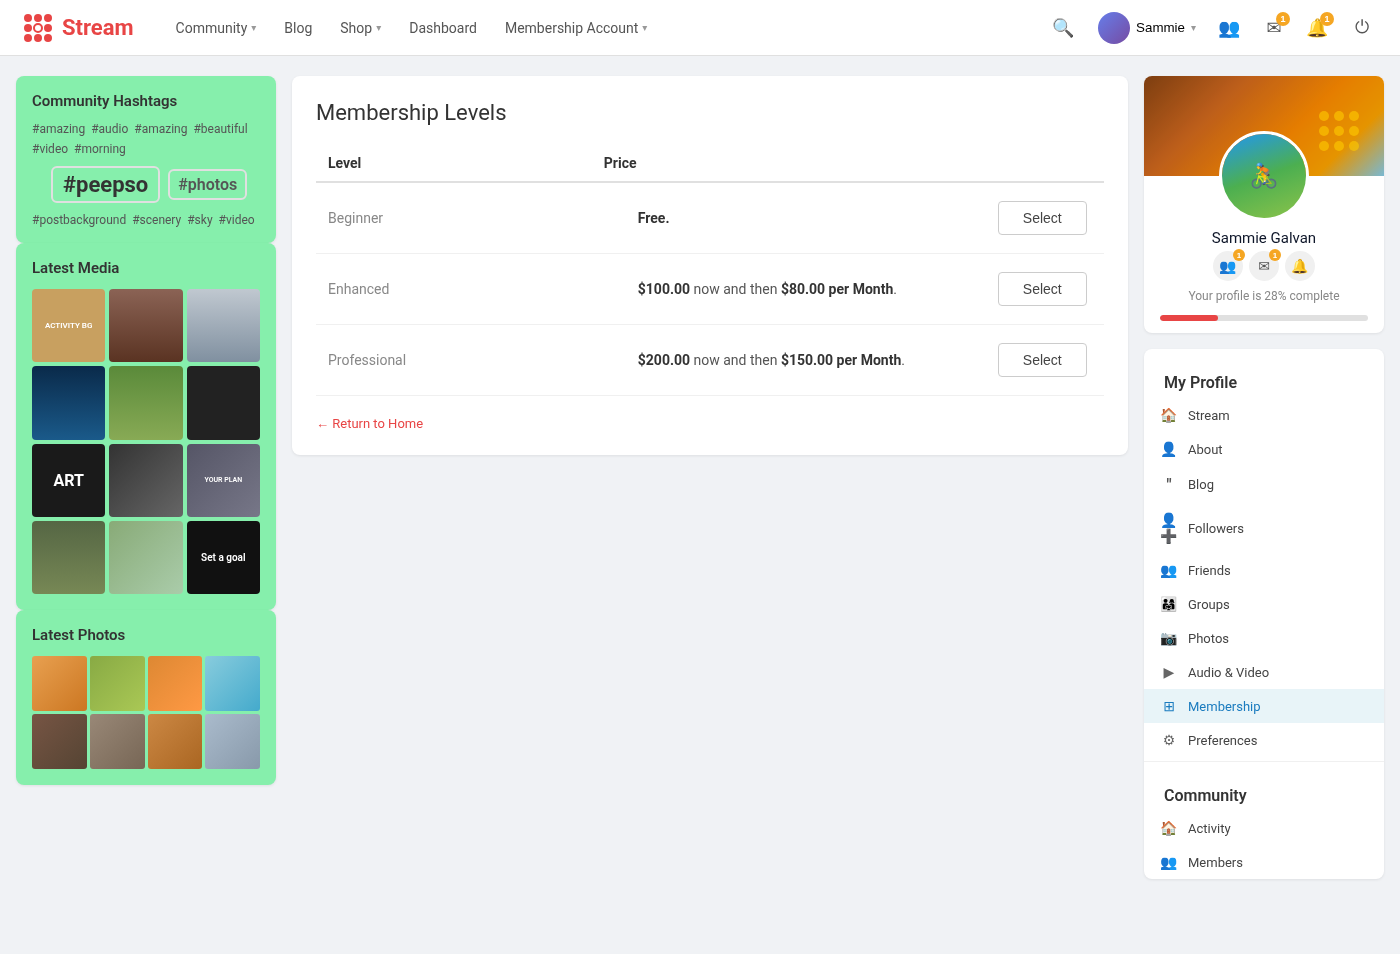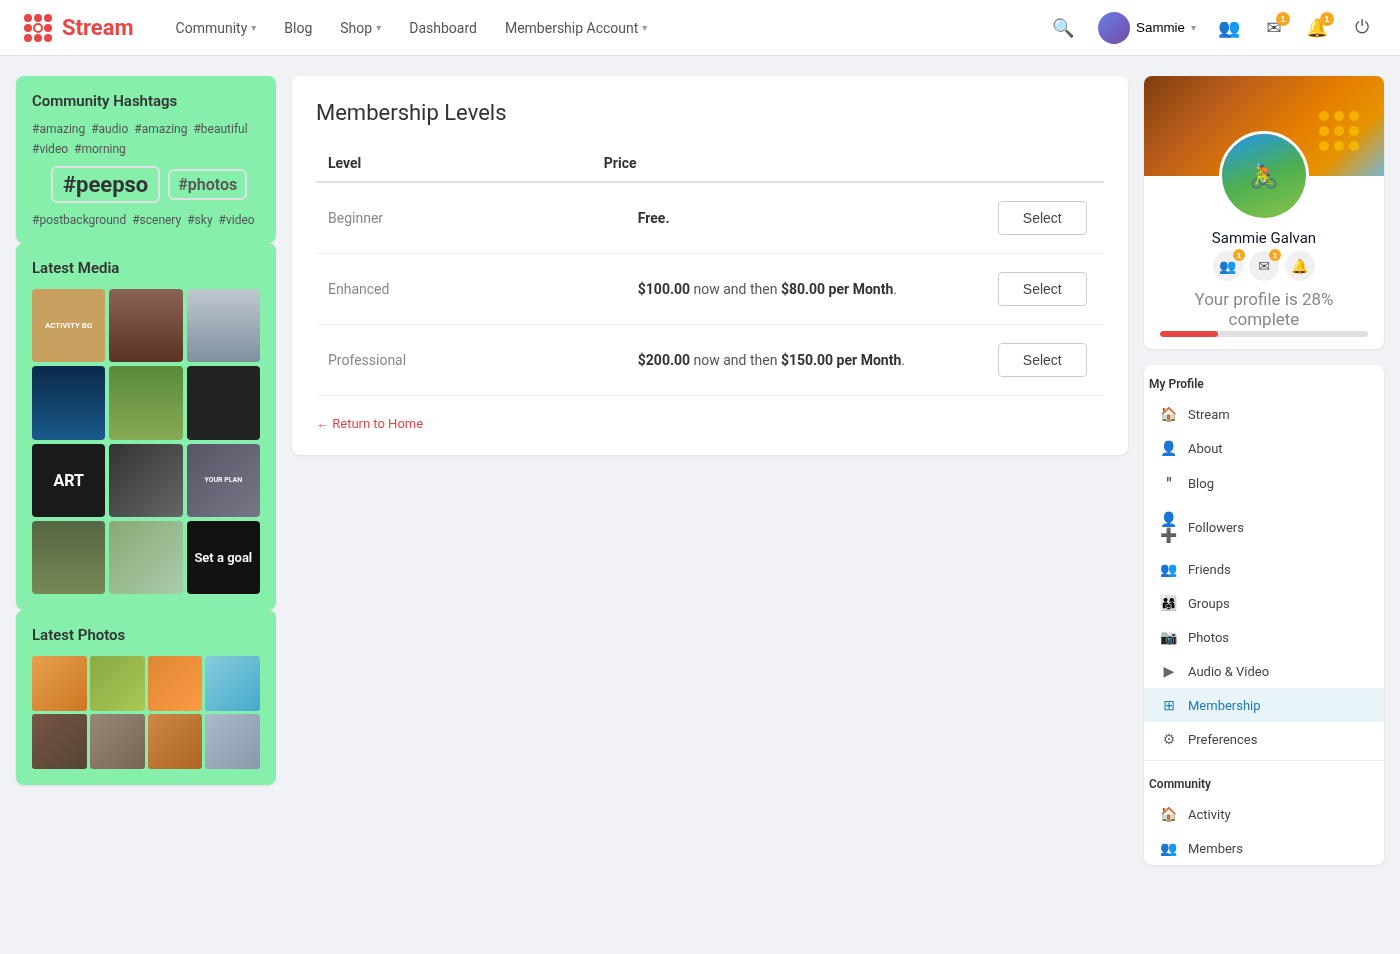--- a/index.html
+++ b/index.html
@@ -316,23 +316,23 @@
       top: -2px; right: -2px;
       background: #f5a623;
       color: #fff;
       font-size: 8px;
       width: 12px; height: 12px;
       border-radius: 50%;
       display: flex; align-items: center; justify-content: center;
       font-weight: 700;
     }
     .profile-complete {
-      font-size: 17px;
+      font-size: 12px;
       color: #888;
-      margin-bottom: 2px;
+      margin-bottom: 12px;
     }
     .progress-bar {
       width: 100%;
       height: 6px;
       background: #e0e0e0;
       border-radius: 3px;
       overflow: hidden;
     }
     .progress-fill {
       height: 100%;
@@ -341,24 +341,25 @@
     }
 
     
     .profile-menu-card {
       background: #fff;
       border-radius: 8px;
       box-shadow: 0 1px 3px rgba(0,0,0,0.08);
       overflow: hidden;
     }
     .menu-section-title {
-      font-size: 12px;
+      font-size: 16px;
       font-weight: 600;
       color: #333;
-      padding: 12px 5px 6px;
+      padding: 12px 20px 6px;
+      margin-top: 12px;
     }
     .menu-item {
       display: flex;
       align-items: center;
       gap: 10px;
       padding: 9px 16px;
       cursor: pointer;
       color: #444;
       font-size: 13px;
       text-decoration: none;
@@ -491,21 +492,21 @@
         <div class="media-thumb">
             <div class="media-thumb-inner" style="background:linear-gradient(135deg,#556,#778); font-size:7px;">YOUR PLAN</div>
           </div>
         <div class="media-thumb">
             <div class="media-thumb-inner" style="background:linear-gradient(180deg,#556644,#778855);"></div>
           </div>
         <div class="media-thumb">
             <div class="media-thumb-inner" style="background:linear-gradient(135deg,#88aa77,#aaccaa);"></div>
           </div>
         <div class="media-thumb">
-            <div class="media-thumb-inner" style="background:#111; font-size:13px;">Set a goal</div>
+            <div class="media-thumb-inner" style="background:#111; font-size:10px;">Set a goal</div>
           </div>
       </div>
     </div>
 
     <div class="sidebar-card">
       <div class="sidebar-card-title">Latest Photos</div>
       <div class="photos-grid">
         <div class="photo-thumb">
             <div class="photo-thumb-inner" style="background:linear-gradient(135deg,#e8a050,#cc7722);"></div>
           </div>

